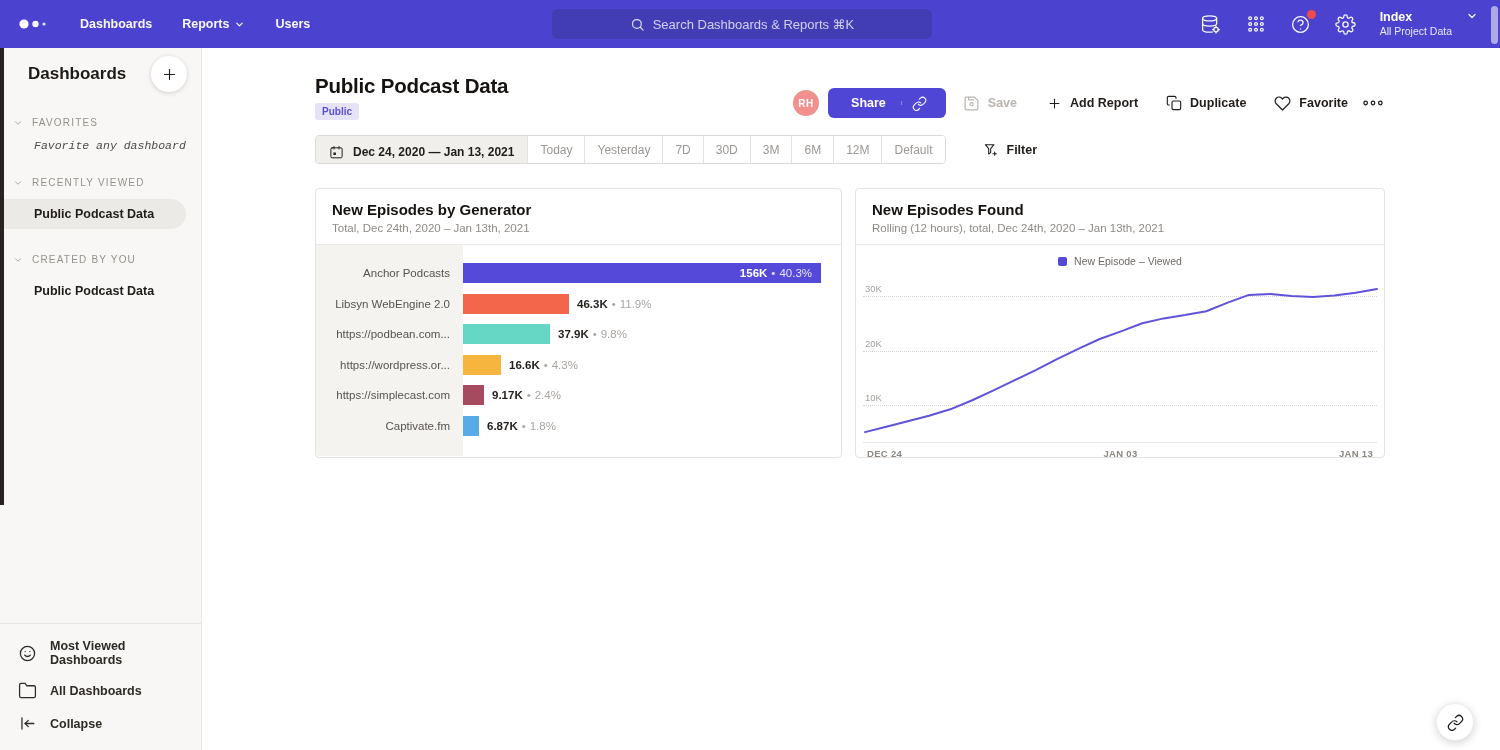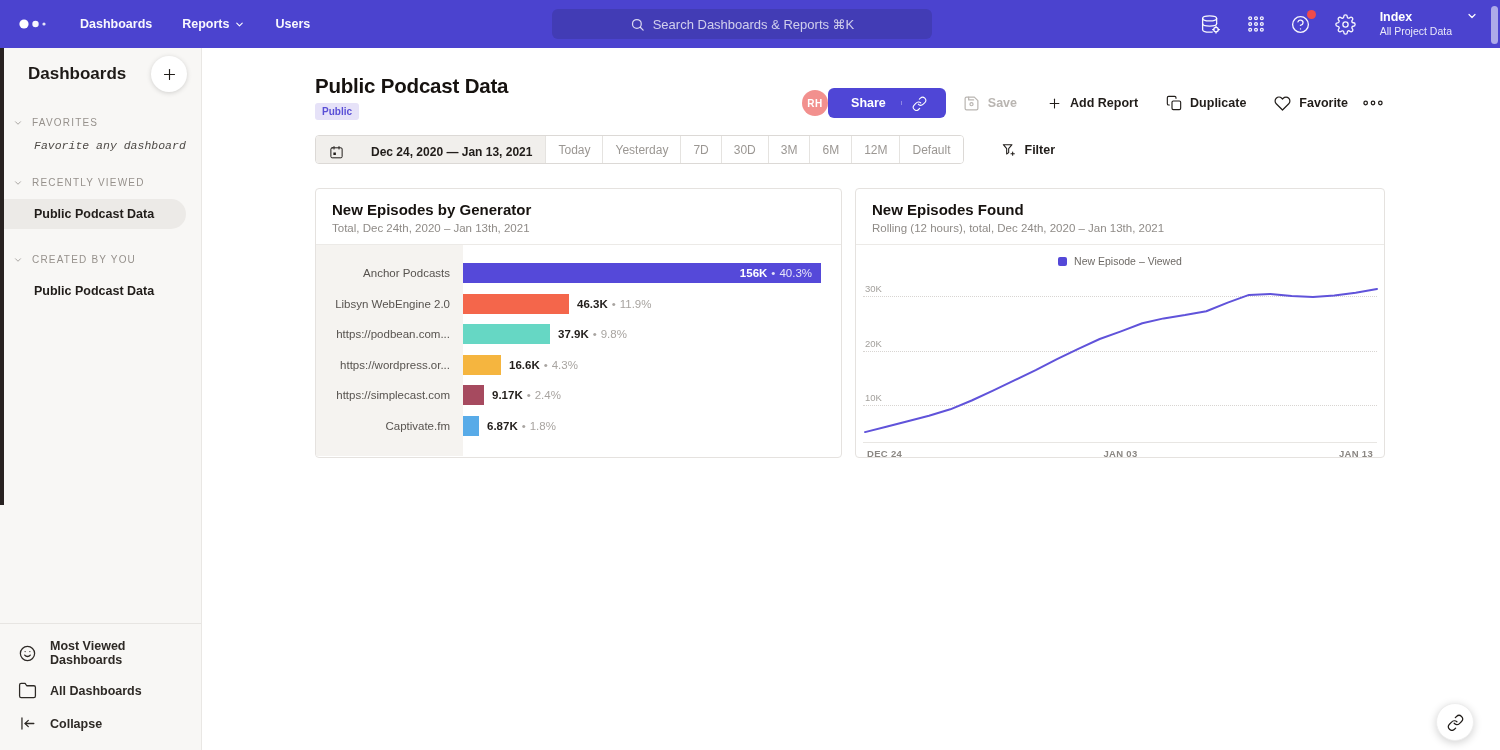--- a/index.html
+++ b/index.html
@@ -41,34 +41,34 @@
   .side-footer { position:absolute; bottom:0; left:0; right:0; border-top:1px solid #e7e5e2; padding:8px 0 10px; background:#f8f7f5; }
   .foot-item { display:flex; align-items:center; gap:13px; padding:7px 0 7px 18px; font-size:12.5px; font-weight:700; color:#2e2a26; cursor:pointer; }
   .foot-item svg { stroke:#2e2a26; stroke-width:1.6; fill:none; stroke-linecap:round; stroke-linejoin:round; }
 
   
   .main { position:absolute; top:48px; left:203px; right:0; bottom:0; background:#fff; }
   .page-title { position:absolute; left:112px; top:26px; font-size:20.5px; font-weight:700; letter-spacing:-.2px; color:#16120f; }
   .public-badge { position:absolute; left:112px; top:55px; background:#e6e2f8; color:#5a4fd6; font-size:10px; font-weight:700; padding:3px 7px; border-radius:3px; }
 
   .actions { position:absolute; top:40px; right:116px; height:30px; display:flex; align-items:center; }
-  .avatar { width:26px; height:26px; border-radius:50%; background:#f2908e; color:#fff; font-size:10px; font-weight:700; display:flex; align-items:center; justify-content:center; letter-spacing:.5px; margin-right:0; cursor:pointer; }
+  .avatar { width:26px; height:26px; border-radius:50%; background:#f2908e; color:#fff; font-size:10px; font-weight:700; display:flex; align-items:center; justify-content:center; letter-spacing:.5px; margin-right:9px; cursor:pointer; }
   .share-btn { height:30px; display:flex; align-items:stretch; background:#4f46d6; border:none; border-radius:6px; overflow:hidden; cursor:pointer; padding:8px; margin-right:17px; }
   .share-label { color:#fff; font-size:12.5px; font-weight:700; display:flex; align-items:center; padding:0 15px; font-family:inherit; }
   .share-divider { width:1px; background:rgba(255,255,255,.35); margin:5px 0; }
   .share-link { width:36px; display:flex; align-items:center; justify-content:center; }
   .share-link svg { stroke:#fff; stroke-width:1.7; fill:none; stroke-linecap:round; stroke-linejoin:round; }
   .act { display:flex; align-items:center; gap:8px; font-size:12.5px; font-weight:700; color:#211d1a; background:none; border:none; cursor:pointer; font-family:inherit; }
   .act svg { stroke:#211d1a; stroke-width:1.7; fill:none; stroke-linecap:round; stroke-linejoin:round; }
   .act.disabled { color:#b9b5b1; cursor:default; }
   .act.disabled svg { stroke:#b9b5b1; } .gap30 { margin-right:30px; } .gap28 { margin-right:28px; } .gap14 { margin-right:14px; }
 
   .date-row { position:absolute; left:112px; top:87px; height:29px; display:flex; align-items:center; }
   .seg-group { display:flex; height:29px; border:1px solid #dcd9d6; border-radius:4px; overflow:hidden; background:#fff; }
-  .seg-date { display:flex; align-items:center; gap:27px; padding:16px 13px; background:#f1efec; font-size:12px; font-weight:700; color:#211d1a; cursor:pointer; }
+  .seg-date { display:flex; align-items:center; gap:9px; padding:16px 13px; background:#f1efec; font-size:12px; font-weight:700; color:#211d1a; cursor:pointer; }
   .seg-date svg { stroke:#211d1a; stroke-width:1.6; fill:none; stroke-linecap:round; stroke-linejoin:round; }
   .preset { padding:0 12px; font-size:12px; color:#9b9793; background:#fff; border:none; border-left:1px solid #e5e3e0; cursor:pointer; font-family:inherit; }
   .filter-btn { display:flex; align-items:center; gap:8px; margin-left:37px; font-size:12.5px; font-weight:700; color:#211d1a; background:none; border:none; cursor:pointer; font-family:inherit; }
   .filter-btn svg { stroke:#211d1a; stroke-width:1.6; fill:none; stroke-linecap:round; stroke-linejoin:round; }
 
   
   .cards { position:absolute; left:112px; top:140px; display:flex; gap:13px; }
   .card { background:#fff; border:1px solid #e5e2df; border-radius:4px; height:270px; }
   .card1 { width:527px; } .card2 { width:530px; }
   .card-head { padding:12px 16px 10px; border-bottom:1px solid #eceae7; }

